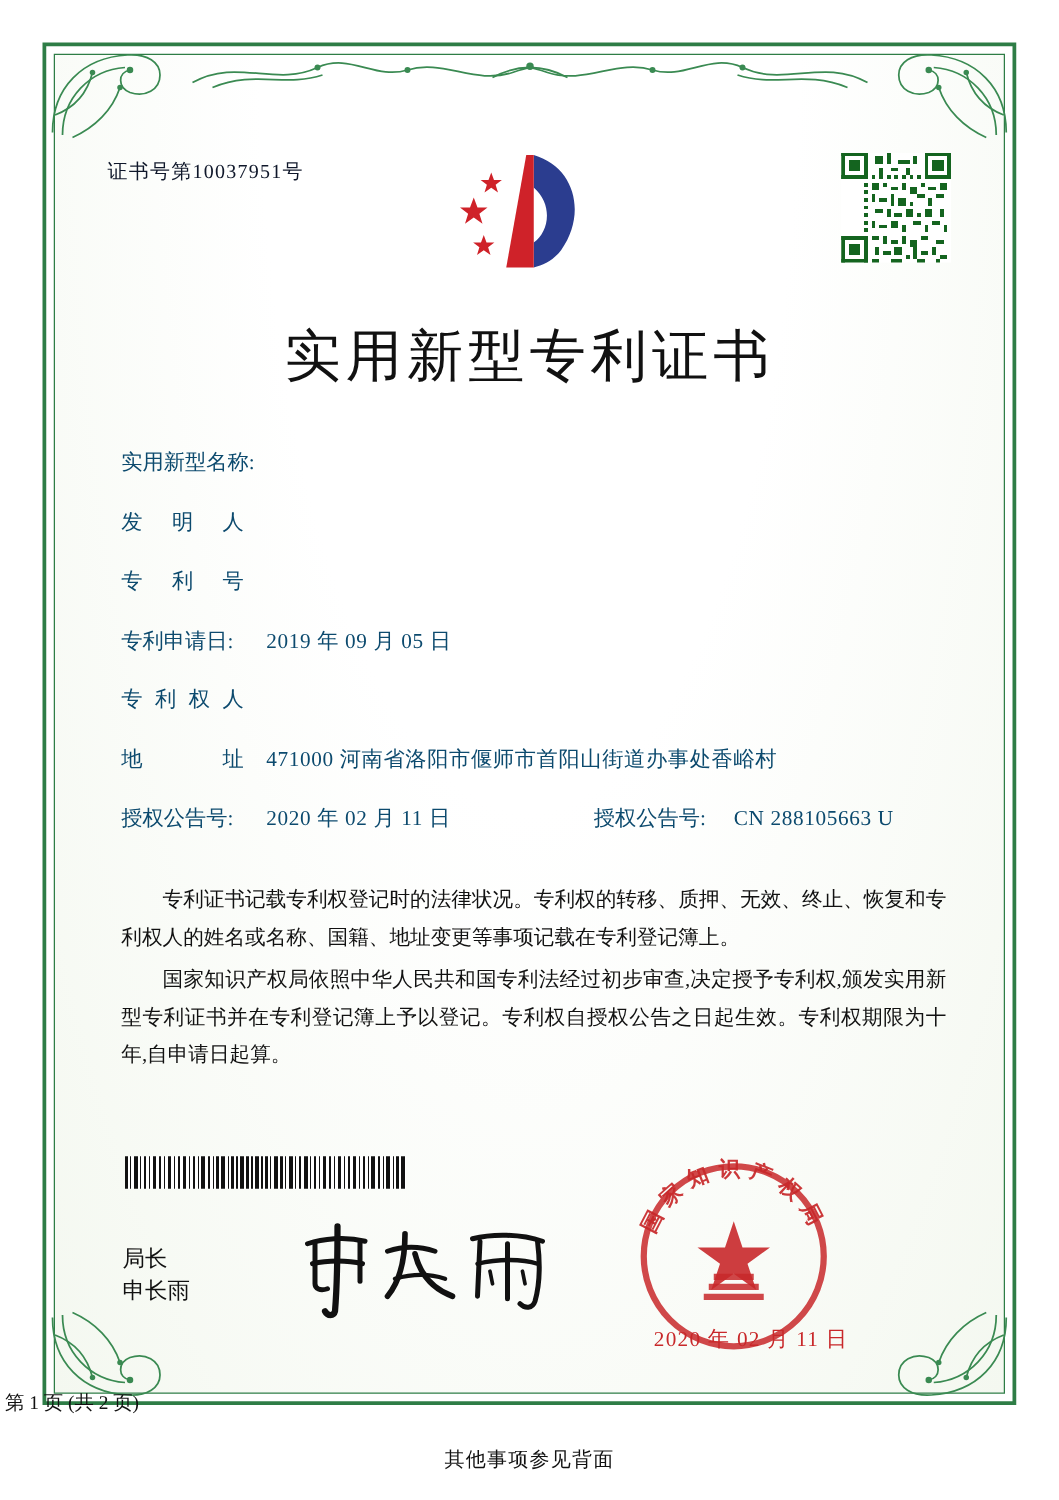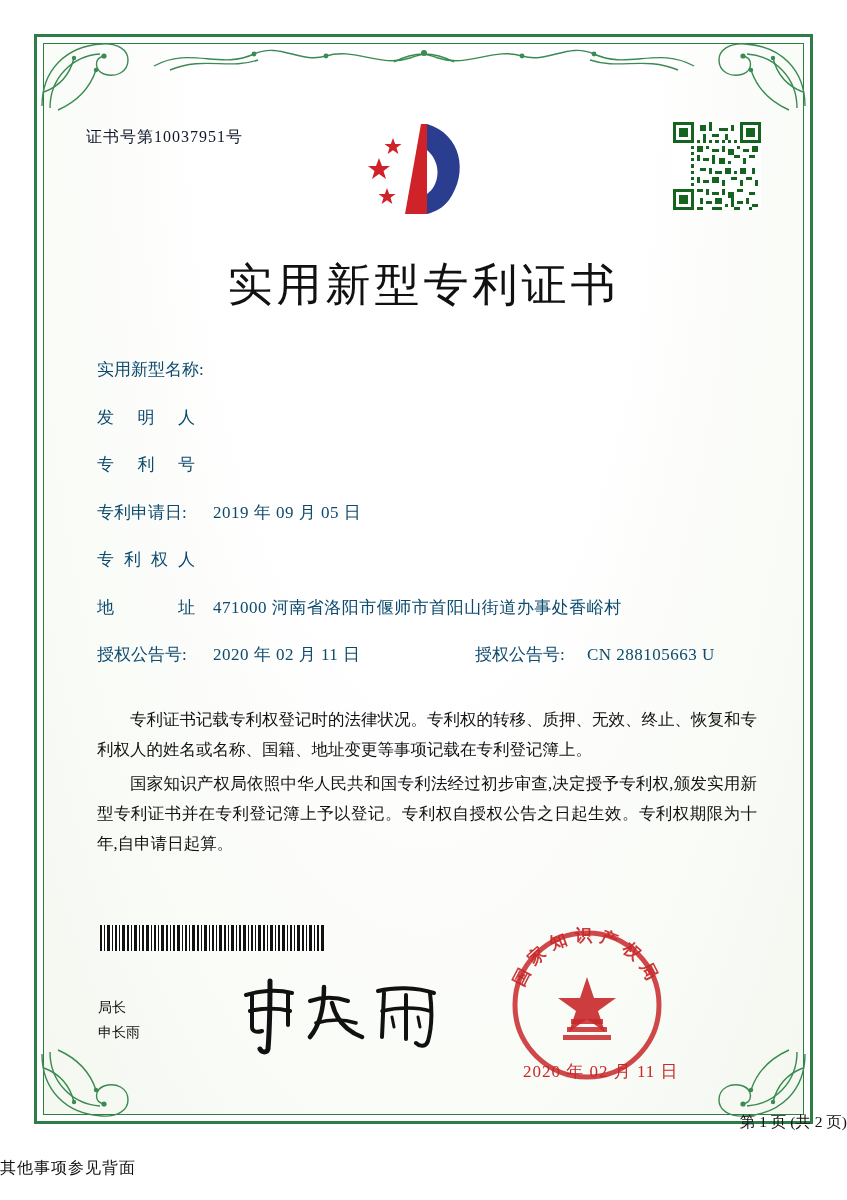--- a/index.html
+++ b/index.html
@@ -157,21 +157,21 @@
     position: absolute;
     left: 100px; top: 925px;
     width: 225px; height: 26px;
   }
   .barcode svg { display:block; width:100%; height:100%; }
 
   
   .sig-label {
     position: absolute;
     left: 98px; top: 995px;
-    font-size: 14px;
+    font-size: 18px;
     line-height: 25px;
     color: #111;
   }
   .sig-hand {
     position: absolute;
     left: 232px; top: 975px;
     width: 215px; height: 80px;
     color: #111;
   }
   .sig-hand svg { display:block; width:100%; height:100%; }
@@ -189,28 +189,28 @@
     left: 523px; top: 1060px;
     font-size: 17px;
     color: #c8282a;
     letter-spacing: 1px;
   }
 
   
   .page-num {
     position: absolute;
     left: 4px; right: 0; top: 1112px;
-    text-align: right;
+    text-align: left;
     font-size: 15.5px;
     color: #111;
   }
   .footer-note {
     position: absolute;
     left: 0; right: 0; top: 1158px;
-    text-align: left;
+    text-align: center;
     font-size: 16px;
     color: #111;
     letter-spacing: 1px;
   }
 </style>
 </head>
 <body>
 
 <div class="page">
 

